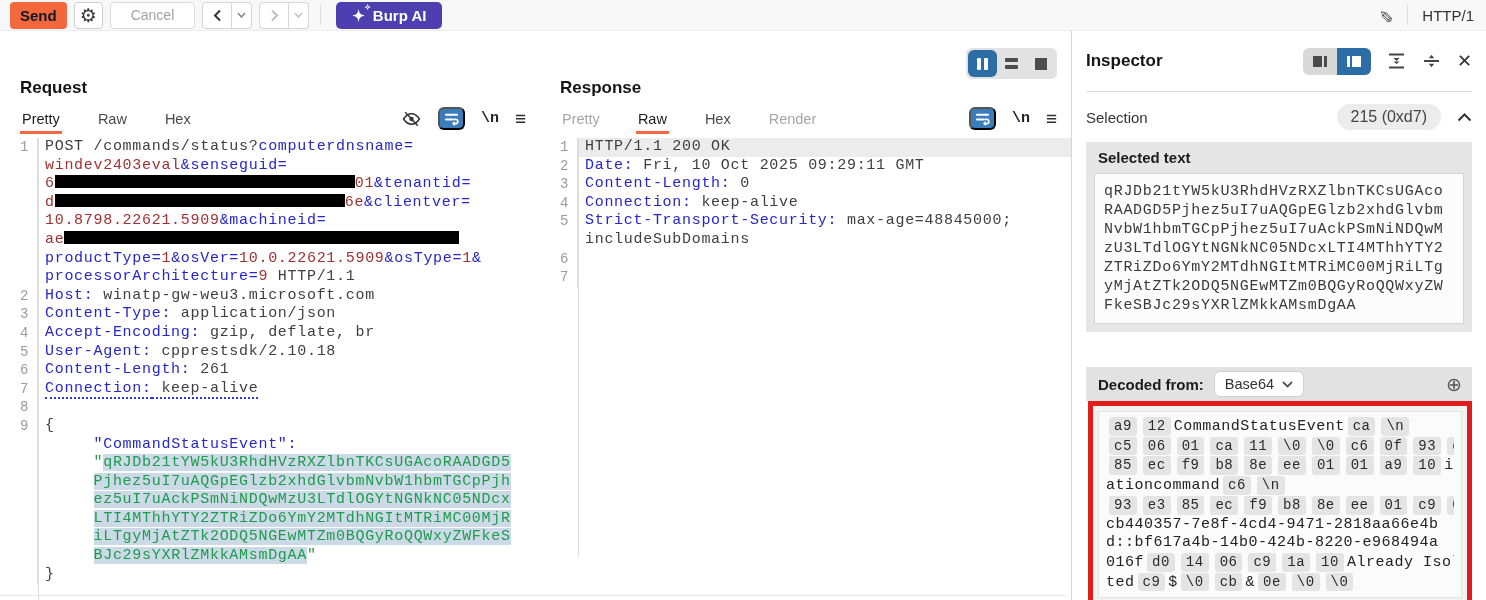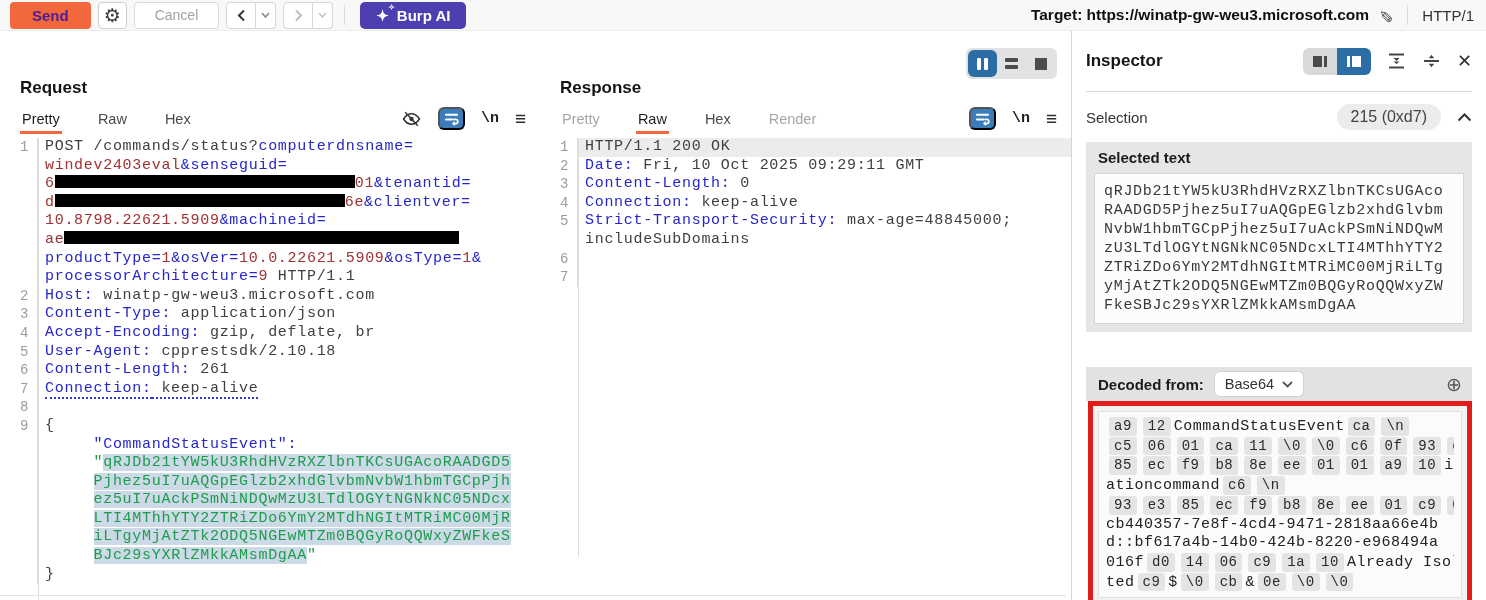--- a/index.html
+++ b/index.html
@@ -3,22 +3,22 @@
 <meta charset="utf-8">
 <style>
   * { margin:0; padding:0; box-sizing:border-box; }
   html,body { width:1486px; height:600px; overflow:hidden; background:#fff;
     font-family:"Liberation Sans", sans-serif; color:#333; }
   body { position:relative; }
 
   
   .toolbar { height:31px; background:#f8f8f8; border-bottom:1px solid #ececec;
     display:flex; align-items:center; padding:0 12px 0 10px; gap:7px; }
-  .btn-send { background:#f2673c; color:#4c1d95; font-weight:bold; font-size:15px;
-    border:none; border-radius:4px; height:27px; padding:0 22px; }
+  .btn-send { background:#f2673c; color:#0f172a; font-weight:bold; font-size:15px;
+    border:none; border-radius:4px; height:27px; padding:0 10px; }
   .btn-icon { background:#fff; border:1px solid #cfcfcf; border-radius:4px;
     width:29px; height:27px; display:flex; align-items:center; justify-content:center; }
   .gear { font-size:19px; color:#3a3a3a; line-height:1; }
   .btn-cancel { background:#fff; border:1px solid #dadada; border-radius:4px;
     height:27px; padding:0 20px; color:#a2a2a2; font-size:14px; }
   .navgrp { display:flex; }
   .navgrp .nav-main { width:30px; height:27px; background:#fff; border:1px solid #d6d6d6;
     border-radius:4px 0 0 4px; display:flex; align-items:center; justify-content:center; }
   .navgrp .nav-drop { width:20px; height:27px; background:#fff; border:1px solid #d6d6d6;
     border-left:none; border-radius:0 4px 4px 0; display:flex; align-items:center; justify-content:center; }
@@ -160,21 +160,20 @@
   </span>
 
   <span class="tb-sep"></span>
 
   <button class="btn-burpai">
     <span class="sparkle"><span>✦</span><small>✧</small></span>
     <span>Burp AI</span>
   </button>
 
   <span class="tb-right">
-    <span class="target">Target: https://winatp-gw-weu3.microsoft.com</span>
     <button style="background:none;border:none;">
       <span class="pencil">✎</span>
     </button>
     <span class="tb-sep"></span>
     <span class="proto">HTTP/1</span>
   </span>
 </div>
 
 <div class="main">
 

